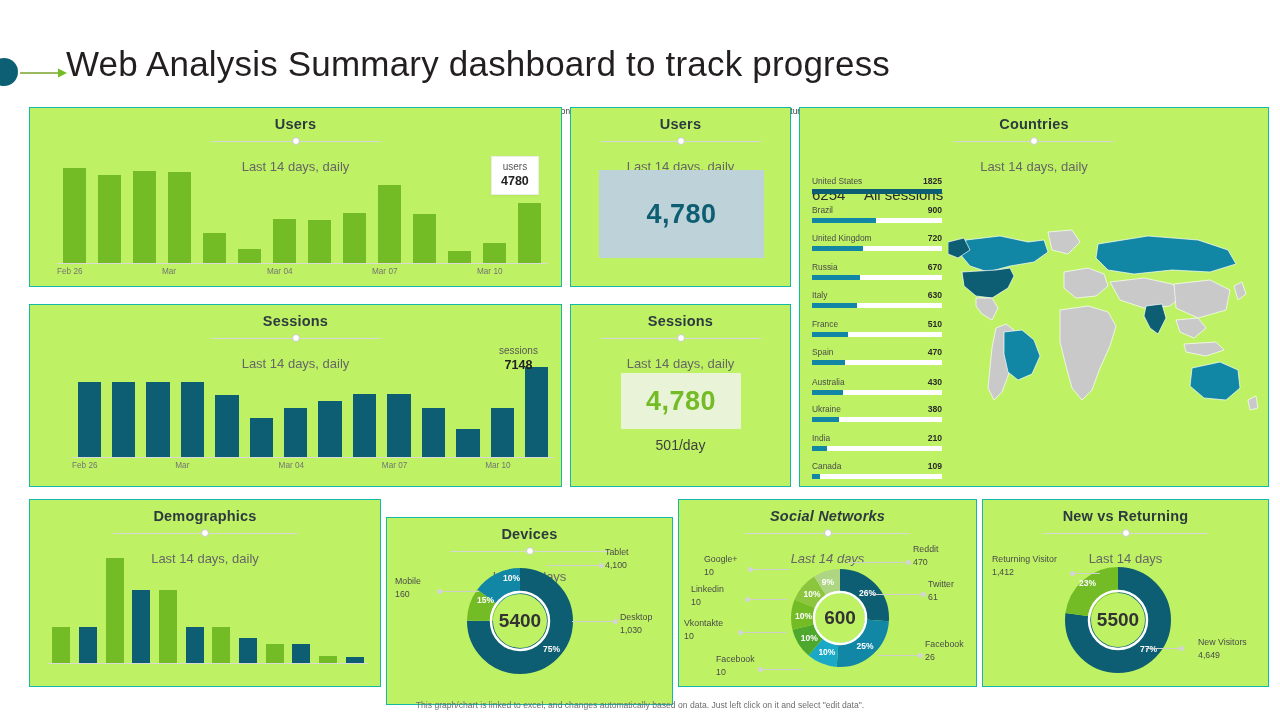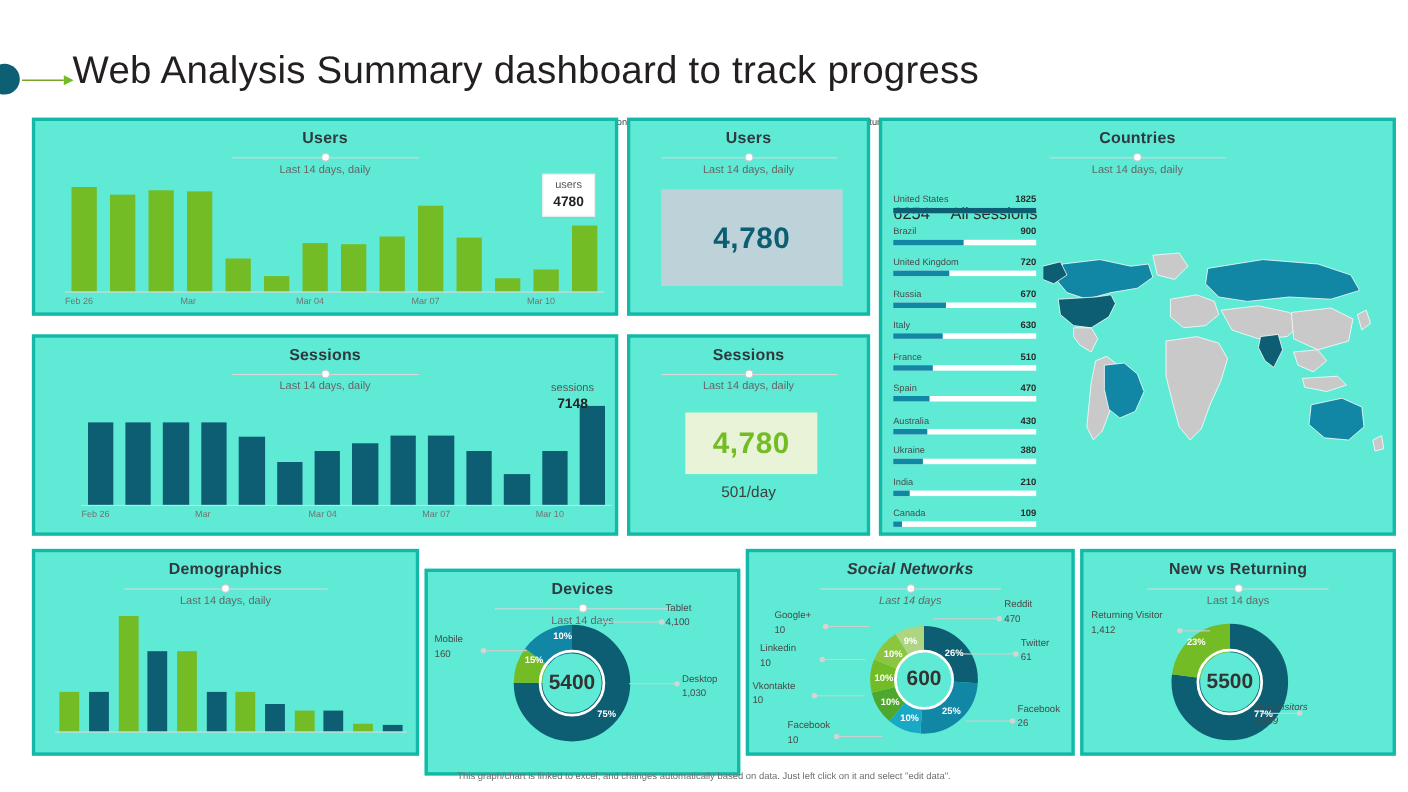--- a/index.html
+++ b/index.html
@@ -24,35 +24,35 @@
     letter-spacing: 0.2px; white-space: nowrap;
   }
   .subtitle {
     position: absolute; left: 64px; top: 84px;
     font-size: 8.4px; color: #404040; white-space: nowrap;
     letter-spacing: 0.05px;
   }
   
   .panel {
     position: absolute;
-    background: #5eead4;
-    border: 3px solid #14b8a6;
+    background: #bef264;
+    border: 1px solid #14b8a6;
   }
   .panel-title {
     text-align: center; font-size: 14.5px; font-weight: bold;
     color: #2e3a3f; padding-top: 8px; letter-spacing: .2px;
   }
   .title-rule { position: relative; height: 10px; margin: 4px auto 0; }
   .title-rule .line { position: absolute; top: 5px; left: 0; right: 0; height: 1px; background: #d8d8d8; }
   .title-rule .knob {
     position: absolute; top: 1px; left: 50%; margin-left: -4px;
     width: 8px; height: 8px; border-radius: 50%;
     background: #ffffff; border: 1px solid #c9c9c9;
   }
-  .panel-sub { text-align: center; font-size: 10px; color: #666; margin-top: 1px; }
+  .panel-sub { text-align: center; font-size: 13px; color: #666; margin-top: 13px; }
   
   .bars { position: absolute; display: flex; align-items: flex-end; }
   .bar-col { flex: 1; display: flex; align-items: flex-end; justify-content: center; height: 100%; }
   .bar { width: 68%; }
   .axis-line { position: absolute; height: 1px; background: #d9d9d9; }
   .tick { position: absolute; font-size: 8.2px; color: #737373; white-space: nowrap; }
   .tooltip {
     position: absolute; background: #ffffff; border: 1px solid #ededed;
     padding: 4px 9px 5px; text-align: center; line-height: 1.25;
     box-shadow: 0 1px 2px rgba(0,0,0,.06);
@@ -560,20 +560,20 @@
 </svg>
 <div class="donut-center" style="left:1064px; top:566px; width:108px; height:108px;">5500</div>
 <div class="slice-pct" style="left:1140px; top:644px;">77%</div>
 <div class="slice-pct" style="left:1079px; top:578px;">23%</div>
 <div class="cal-lbl" style="left:992px; top:553px;">
   <div>Returning Visitor</div>
   <div class="cal-val">1,412</div>
 </div>
 <div class="leader" style="left:1074px; top:573px; width:26px;"></div>
 <div class="leader-dot" style="left:1070px; top:571px;"></div>
-<div class="cal-lbl" style="left:1140px; top:636px;font-style:italic;">
+<div class="cal-lbl" style="left:1198px; top:636px;">
   <div>New Visitors</div>
   <div class="cal-val">4,649</div>
 </div>
 <div class="leader" style="left:1146px; top:648px; width:36px;"></div>
 <div class="leader-dot" style="left:1179px; top:646px;"></div>
 
 <div class="footer">This graph/chart is linked to excel, and changes automatically based on data. Just left click on it and select "edit data".</div>
 
 </body></html>

